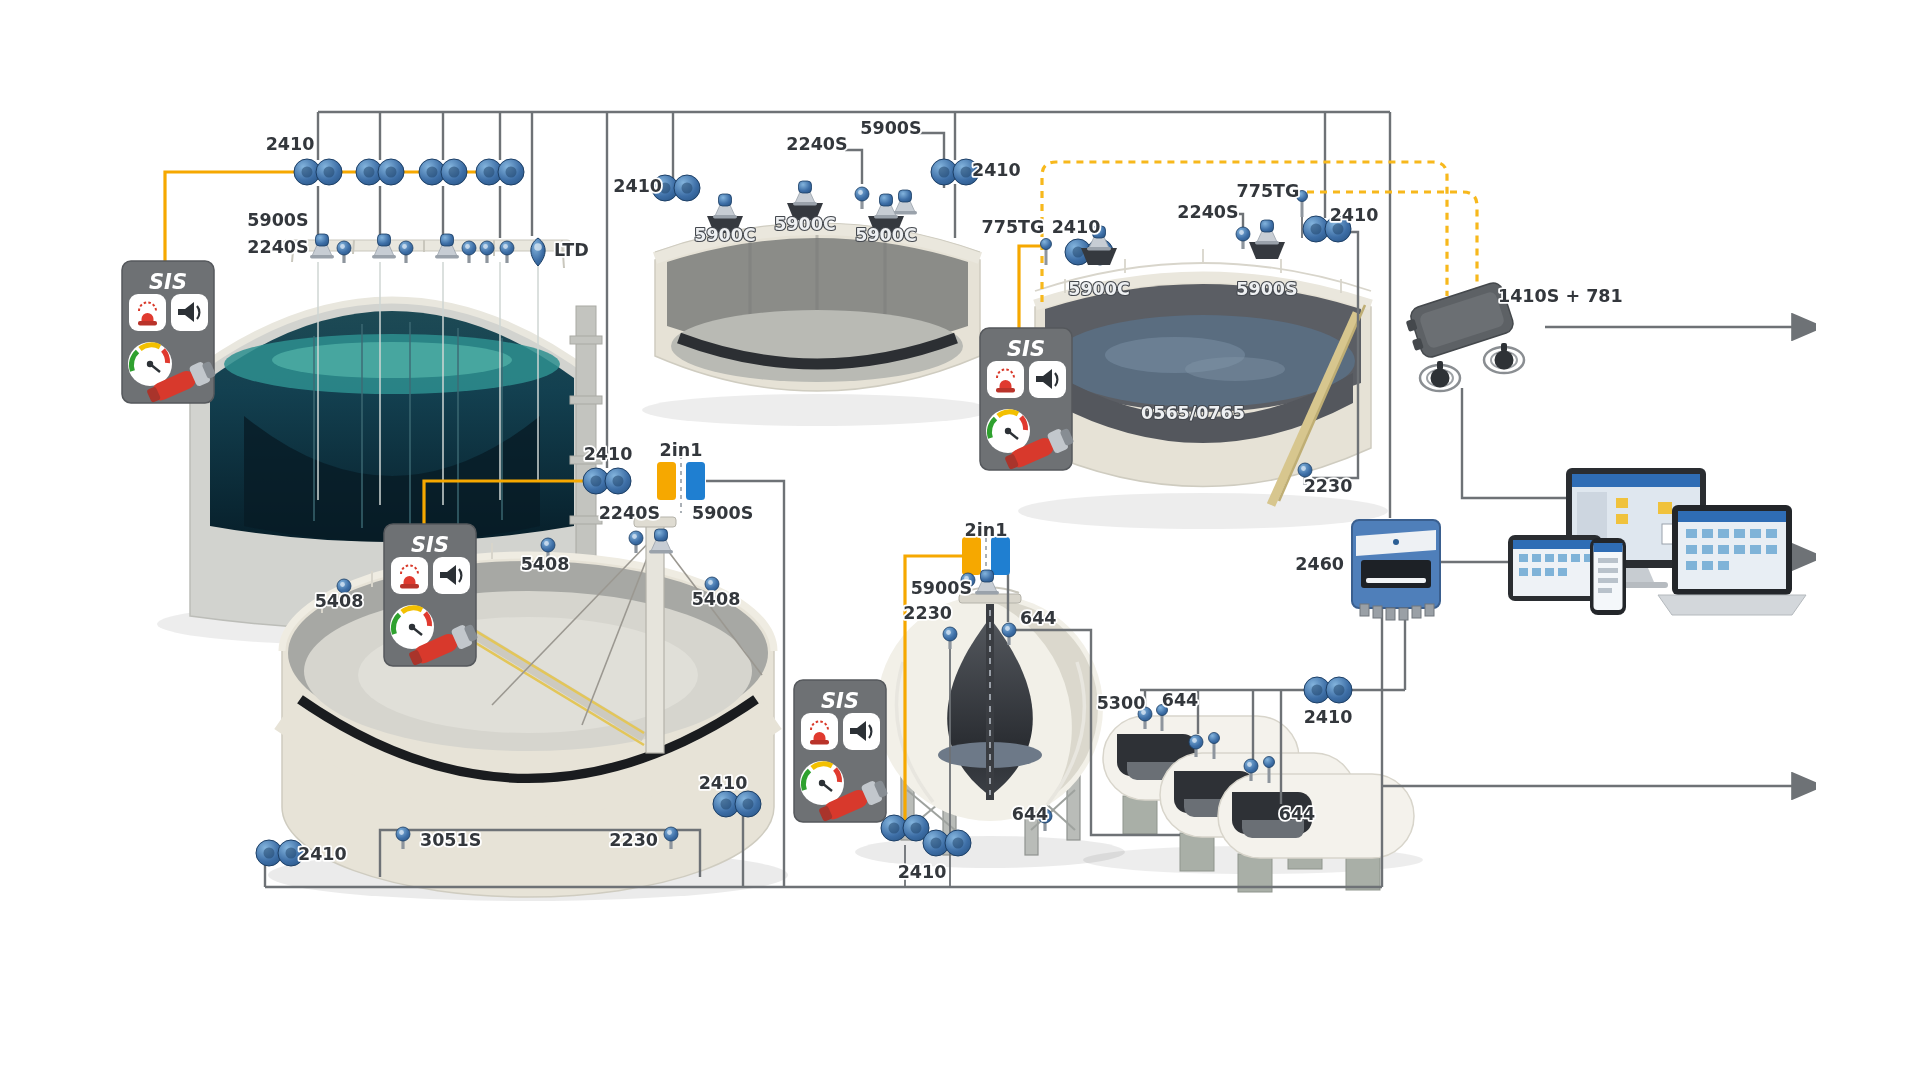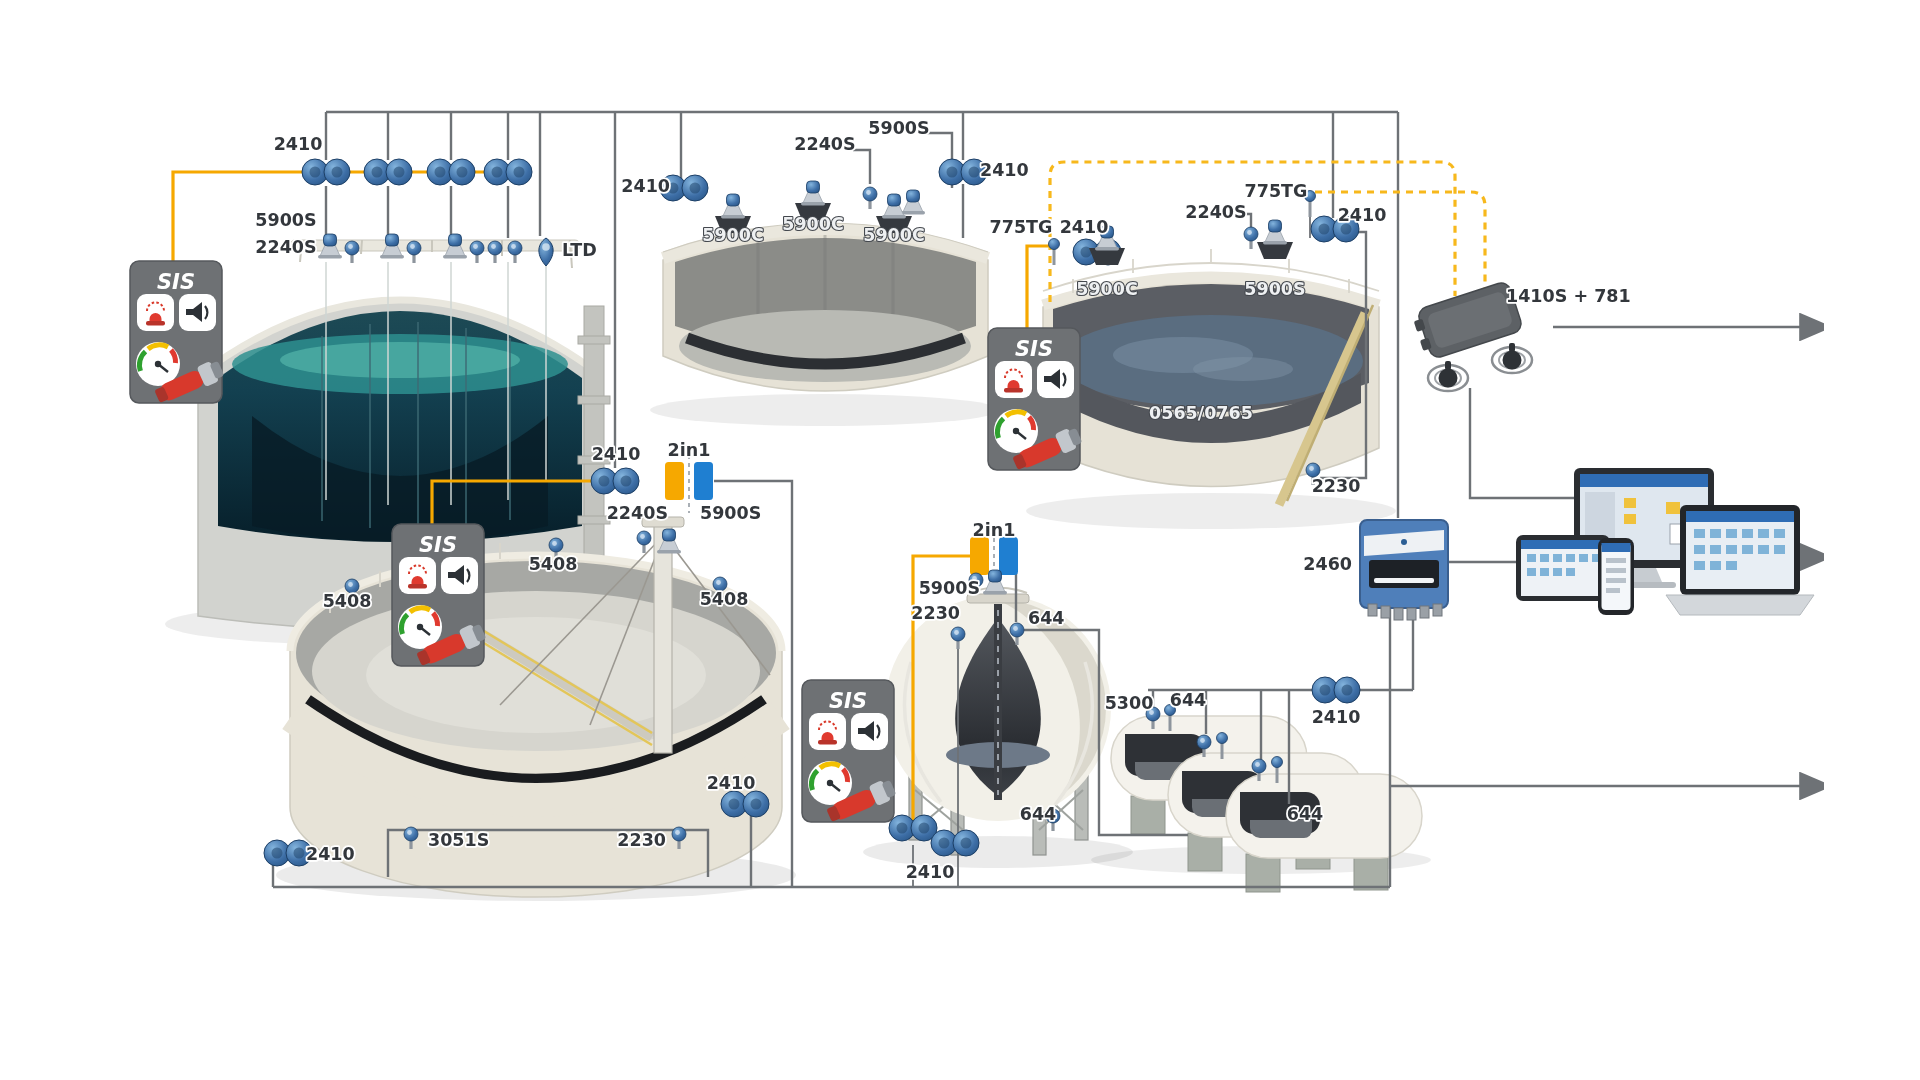--- a/index.html
+++ b/index.html
@@ -1,17 +1,17 @@
 <!DOCTYPE html>
 <html><head>
 <meta charset="utf-8">
 <style>
   html,body{margin:0;padding:0;background:#fff;}
   .stage{position:relative;width:1816px;height:1080px;background:#ffffff;overflow:hidden;
-         font-family:"DejaVu Sans","Liberation Sans",sans-serif;margin-left:8px;}
+         font-family:"DejaVu Sans","Liberation Sans",sans-serif;}
   svg text{font-family:"DejaVu Sans","Liberation Sans",sans-serif;}
   .lbl{font-size:17.5px;font-weight:bold;fill:#33373c;text-anchor:middle;
        paint-order:stroke;stroke:#ffffff;stroke-width:3.5px;stroke-linejoin:round;}
   .lblw{font-size:17.5px;font-weight:bold;fill:#eef0f2;text-anchor:middle;
         paint-order:stroke;stroke:#44484e;stroke-width:2.2px;stroke-linejoin:round;}
   .lbl-start{text-anchor:start;}
   .lbl-end{text-anchor:end;}
   .sis-t{font-size:21px;font-weight:bold;font-style:italic;fill:#ffffff;text-anchor:middle;}
 </style>
 </head>

